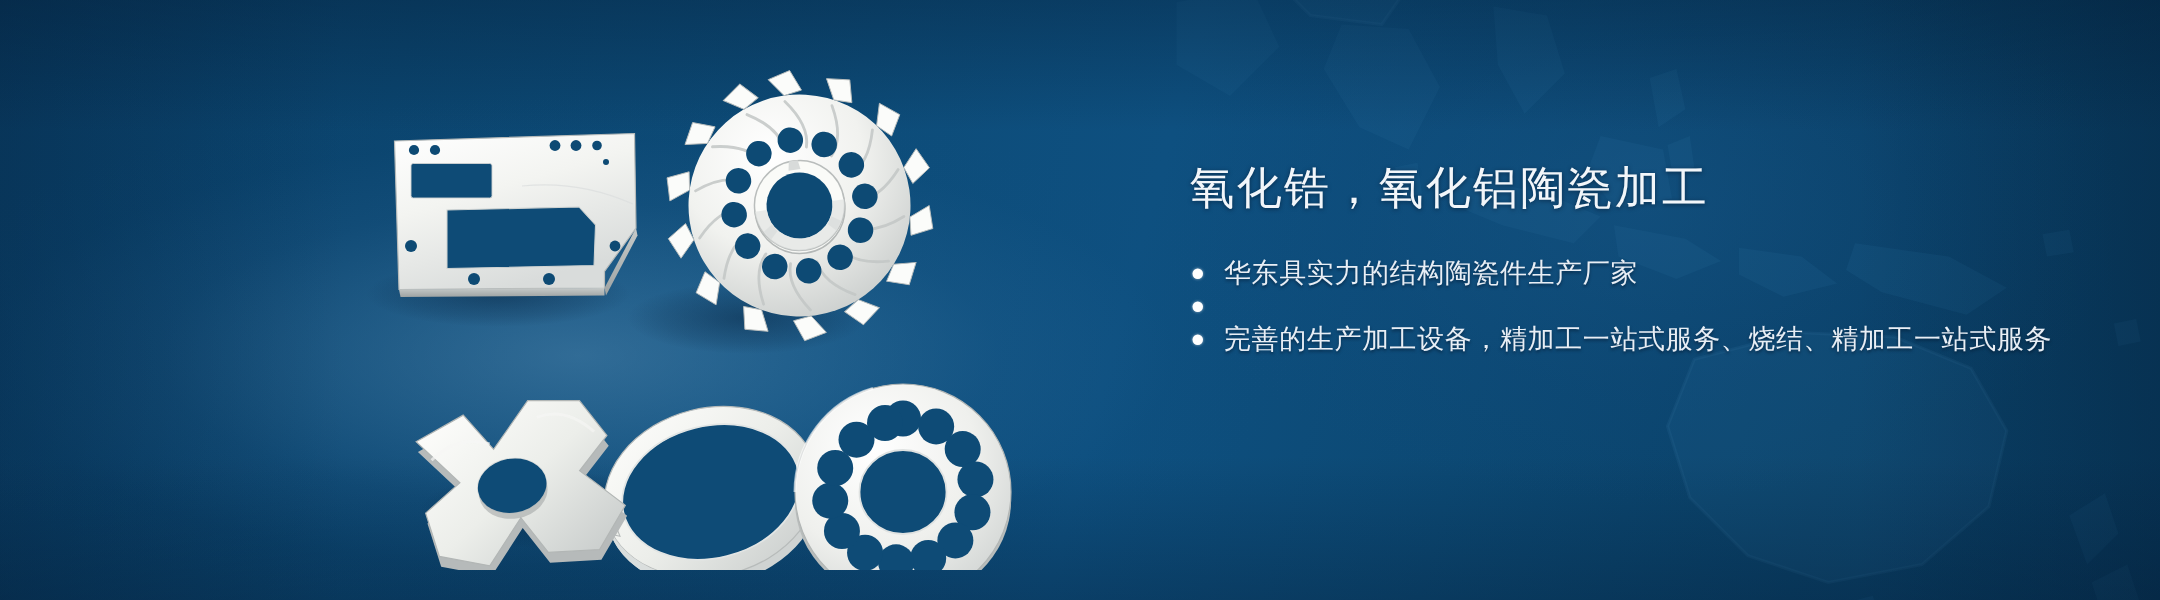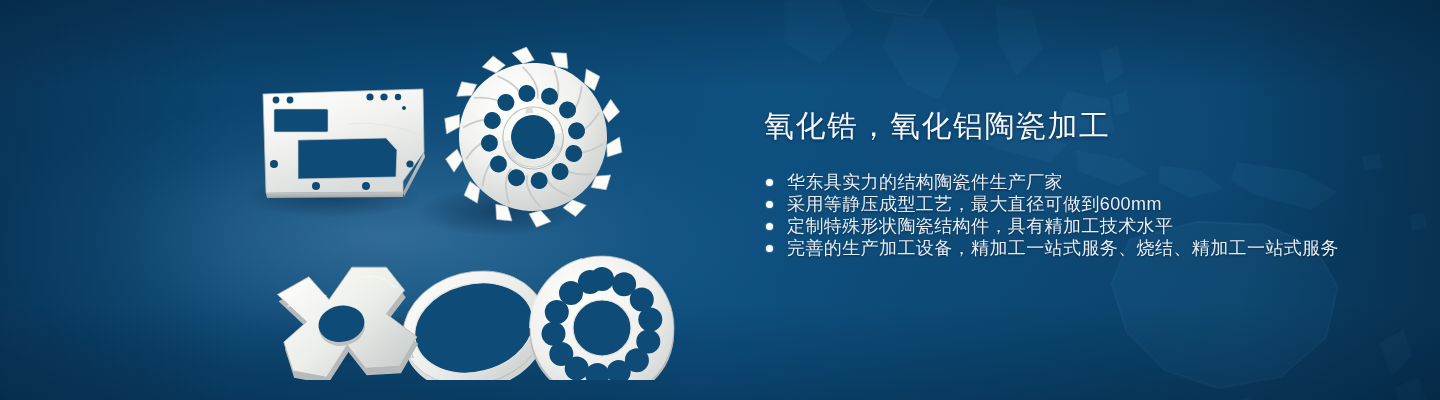--- a/index.html
+++ b/index.html
@@ -66,21 +66,21 @@
   .products {
     position:absolute;
     left:236px; top:40px;
     width:480px; height:340px;
   }
   .products svg { display:block; width:100%; height:100%; }
 
   
   .copy {
     position:absolute;
-    left:764px; top:106px;
+    left:793px; top:106px;
     width:620px;
   }
   .headline {
     font-size:30px;
     line-height:40px;
     letter-spacing:1.5px;
     color:#f2f6fa;
     font-weight:400;
     text-shadow:0 1px 3px rgba(0,14,32,0.55);
     white-space:nowrap;
@@ -368,25 +368,20 @@
   <div class="copy">
     <div class="headline">氧化锆，氧化铝陶瓷加工</div>
 
     <ul class="bullets">
       <li class="bullet">
         <span class="bullet-dot"></span>
         <span class="bullet-text">华东具实力的结构陶瓷件生产厂家</span>
       </li>
       <li class="bullet">
         <span class="bullet-dot"></span>
-        <span class="bullet-text">采用等静压成型工艺，最大直径可做到600mm</span>
-      </li>
-      <li class="bullet">
-        <span class="bullet-dot"></span>
-        <span class="bullet-text">定制特殊形状陶瓷结构件，具有精加工技术水平</span>
       </li>
       <li class="bullet">
         <span class="bullet-dot"></span>
         <span class="bullet-text">完善的生产加工设备，精加工一站式服务、烧结、精加工一站式服务</span>
       </li>
     </ul>
   </div>
 
 </div>
 

